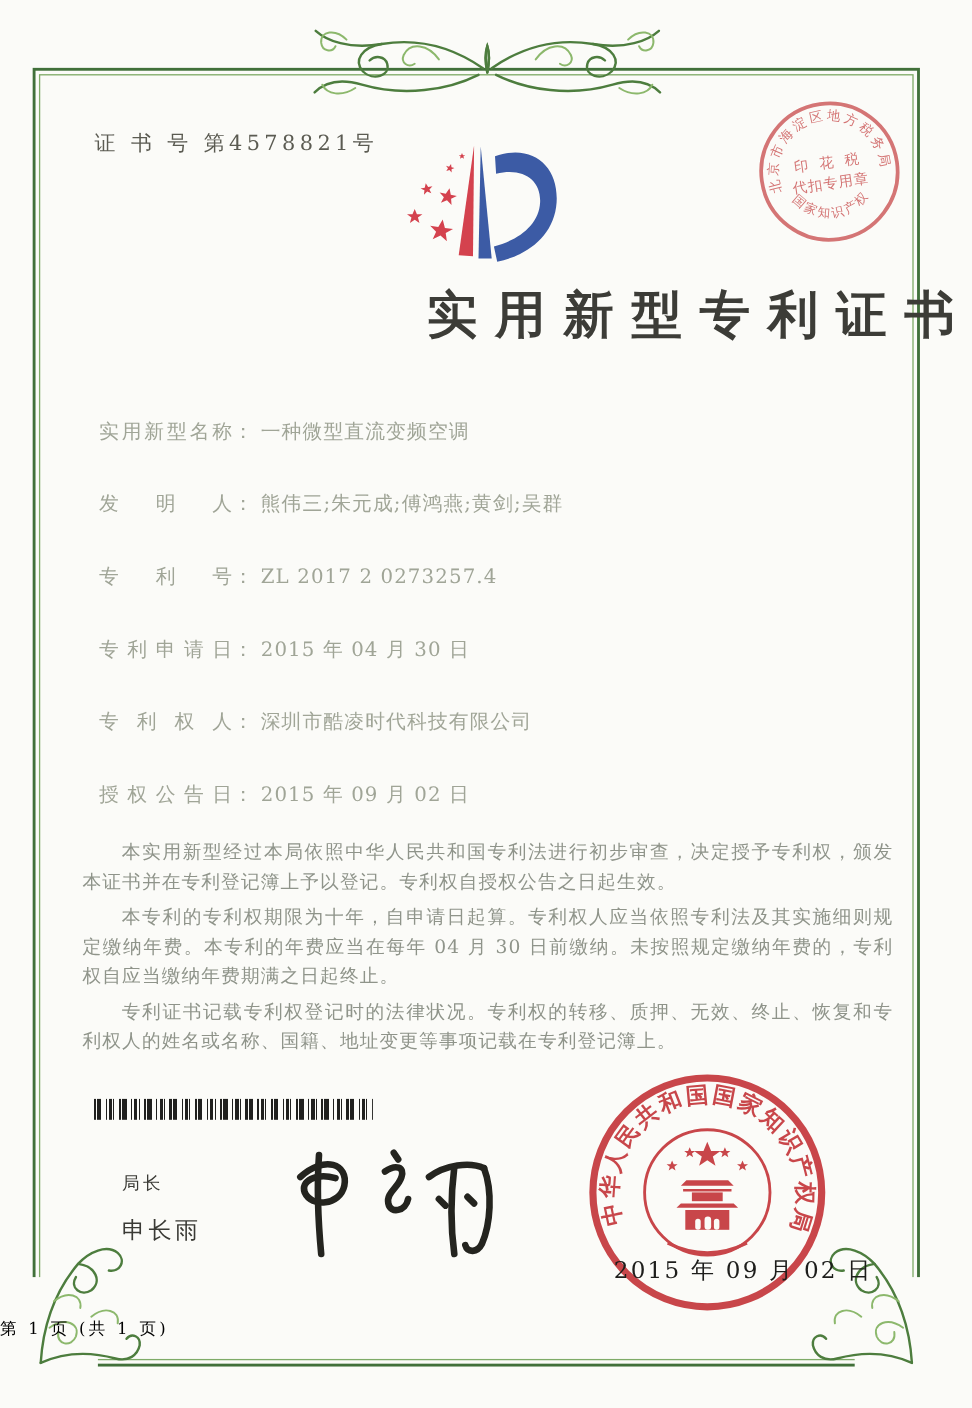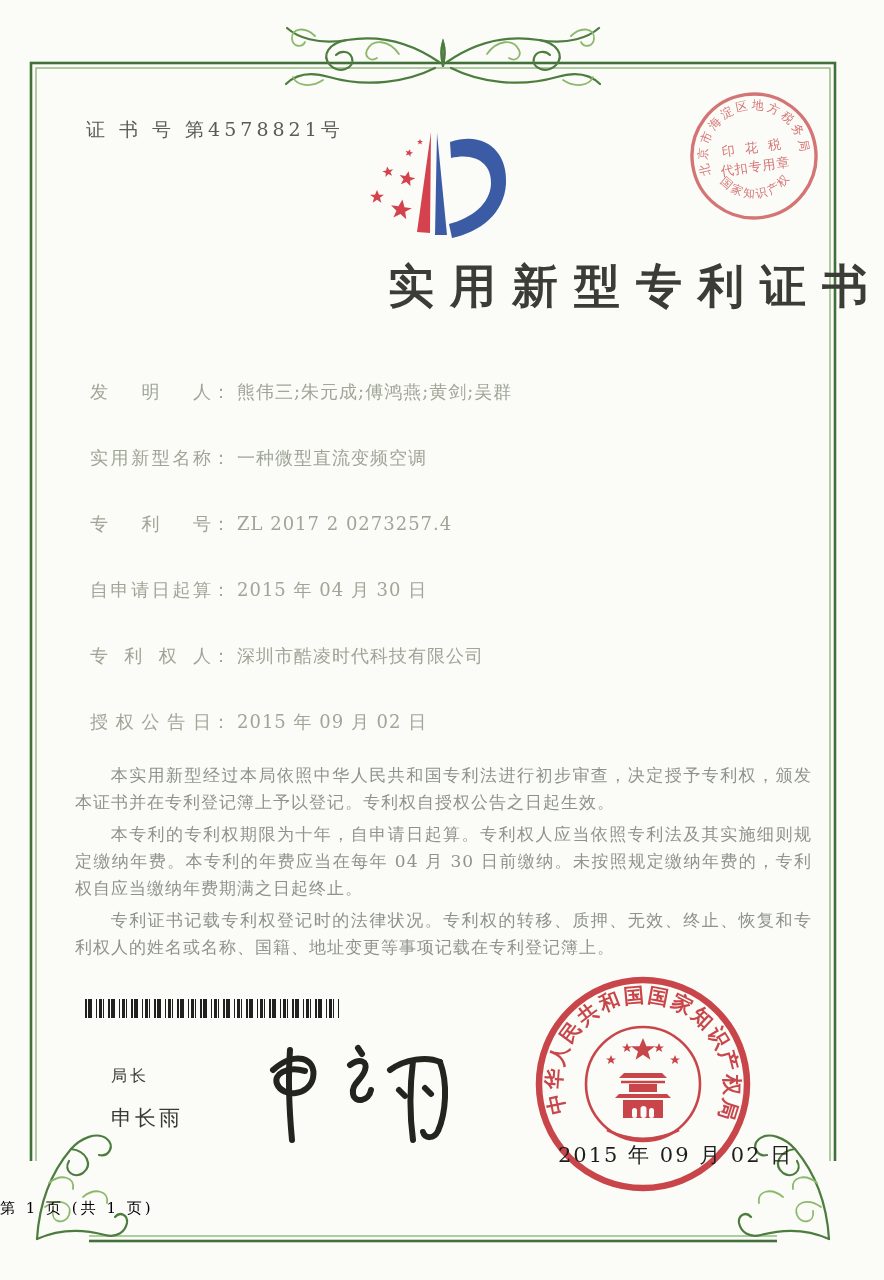--- a/index.html
+++ b/index.html
@@ -118,30 +118,30 @@
       </text>
       <text x="67" y="63" text-anchor="middle" font-size="13" letter-spacing="3">印 花 税</text>
       <text x="67" y="82" text-anchor="middle" font-size="13" letter-spacing="1">代扣专用章</text>
     </g>
   </svg>
 
   <h1 class="abs title">实用新型专利证书</h1>
 
   <div class="abs fields">
     <div class="field">
+      <span class="flabel">实用新型名称</span><span class="fcolon">：</span><span class="fvalue">一种微型直流变频空调</span>
+    </div>
+    <div class="field">
       <span class="flabel">发明人</span><span class="fcolon">：</span><span class="fvalue">熊伟三;朱元成;傅鸿燕;黄剑;吴群</span>
     </div>
     <div class="field">
-      <span class="flabel">实用新型名称</span><span class="fcolon">：</span><span class="fvalue">一种微型直流变频空调</span>
-    </div>
-    <div class="field">
       <span class="flabel">专利号</span><span class="fcolon">：</span><span class="fvalue">ZL 2017 2 0273257.4</span>
     </div>
     <div class="field">
-      <span class="flabel">自申请日起算</span><span class="fcolon">：</span><span class="fvalue">2015 年 04 月 30 日</span>
+      <span class="flabel">专利申请日</span><span class="fcolon">：</span><span class="fvalue">2015 年 04 月 30 日</span>
     </div>
     <div class="field">
       <span class="flabel">专利权人</span><span class="fcolon">：</span><span class="fvalue">深圳市酷凌时代科技有限公司</span>
     </div>
     <div class="field">
       <span class="flabel">授权公告日</span><span class="fcolon">：</span><span class="fvalue">2015 年 09 月 02 日</span>
     </div>
   </div>
 
   <div class="abs paras">

